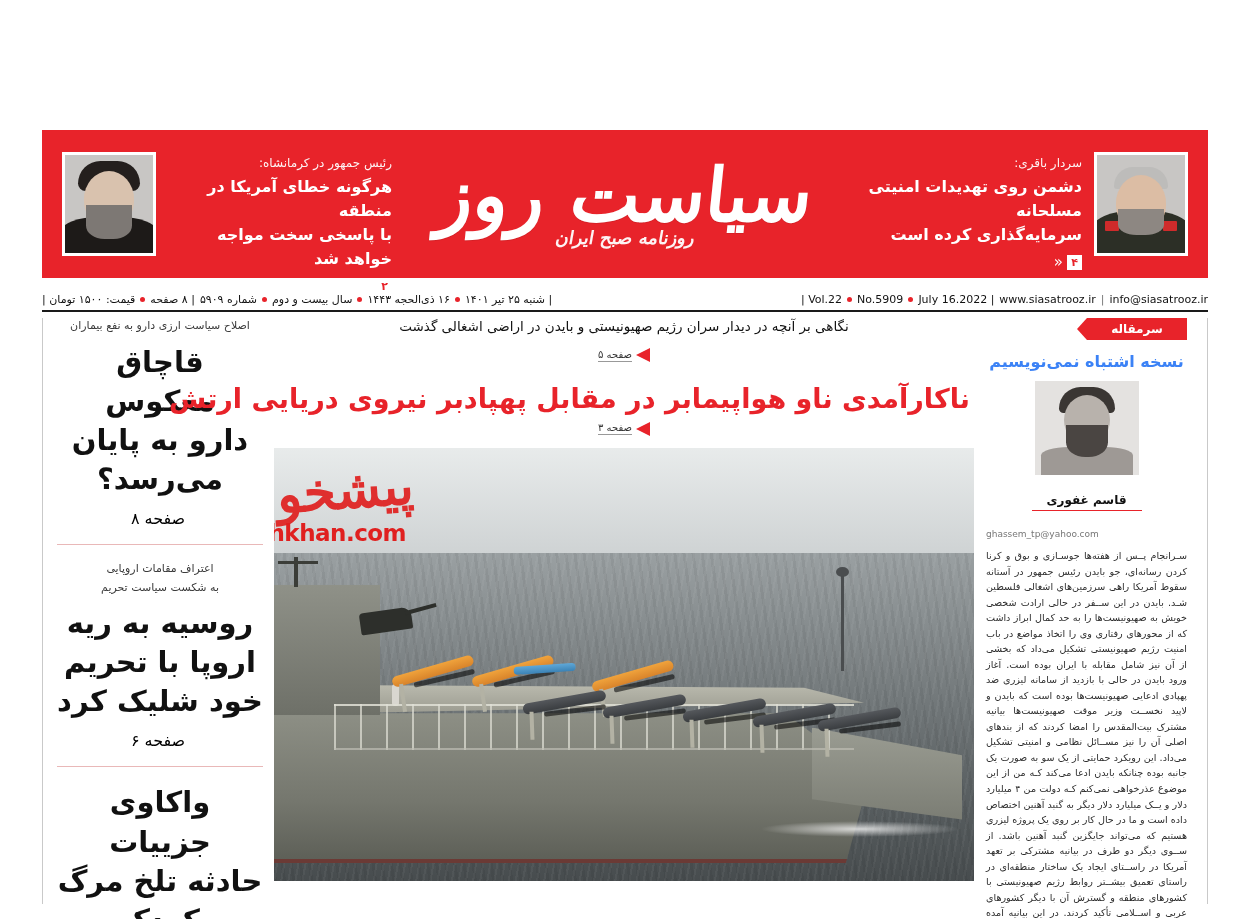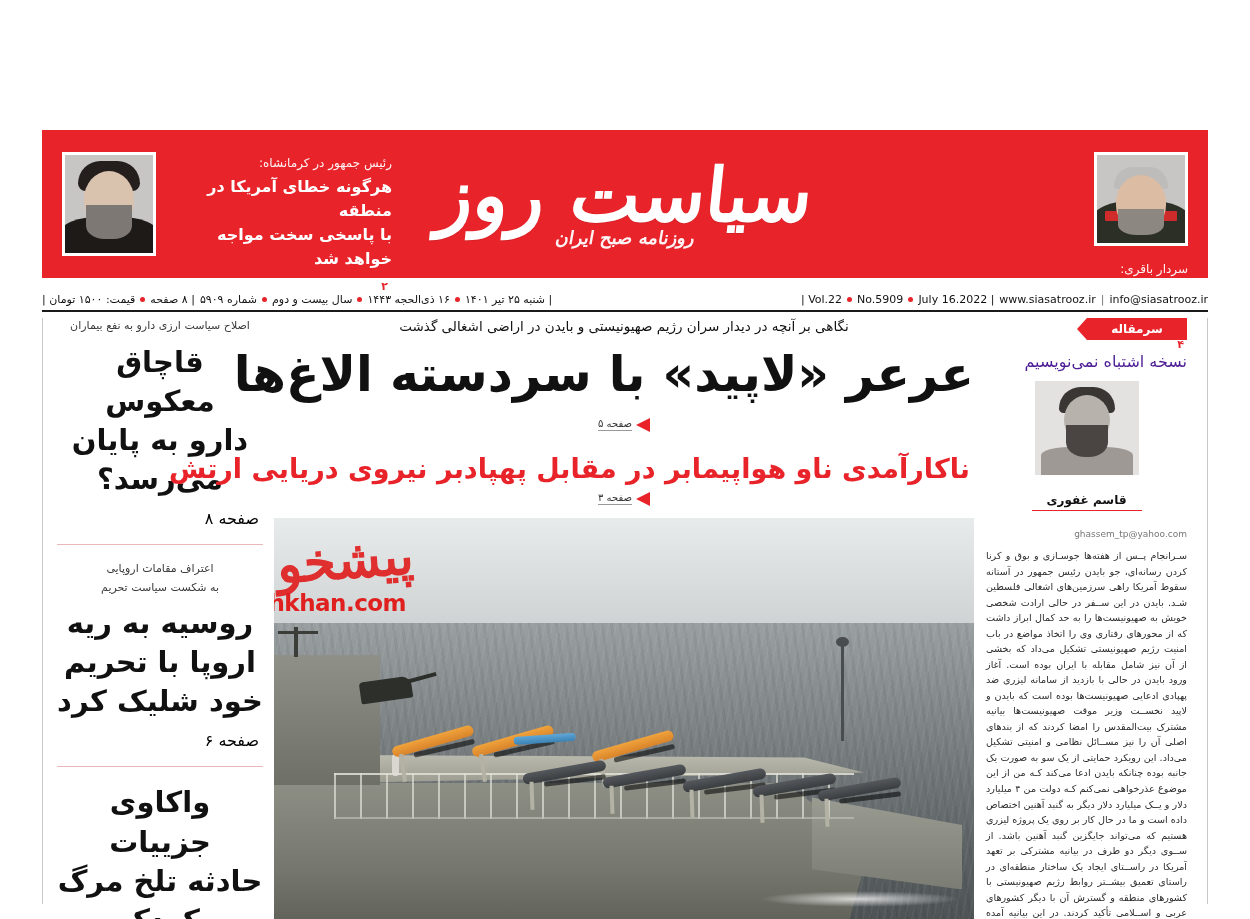--- a/index.html
+++ b/index.html
@@ -36,21 +36,20 @@
     color: #ffffff; font-size: 18px; font-weight: bold;
     margin-top: -4px; transform: skewX(-10deg);
     font-family: "DejaVu Serif", "Liberation Serif", serif;
     opacity: .95;
   }
 
   .mast-side {
     position: absolute; top: 22px;
     display: flex; align-items: flex-start; gap: 12px;
     width: 330px;
-    flex-direction: column;
   }
   .mast-side.right { right: 20px; }
   .mast-side.left  { left: 20px; flex-direction: row-reverse; }
 
   .mug {
     width: 94px; height: 104px; flex: 0 0 94px;
     border: 3px solid #ffffff;
     background: #c8c6c4;
     position: relative; overflow: hidden;
   }
@@ -137,42 +136,42 @@
     position: relative; margin: 0 0 12px auto; width: 100px; height: 22px;
     background:#e8232a; color:#fff; font-size:12px; font-weight:bold;
     text-align:center; line-height:22px;
   }
   .sarmaghale::after{
     content:""; position:absolute; left:-10px; top:0;
     border-top:11px solid transparent; border-bottom:11px solid transparent;
     border-right:10px solid #e8232a;
   }
   .ed-title {
-    text-align:right; font-size: 16px; font-weight:normal; color:#4c1d95;
+    text-align:center; font-size: 16px; font-weight:bold; color:#3b82f6;
     margin-bottom: 10px;
   }
   .ed-photo {
     width: 104px; height: 94px; margin: 0 auto 6px auto;
     background:#e4e2e0; position:relative; overflow:hidden;
   }
   .ed-photo .h { position:absolute; left:50%; top:14px; width:46px; height:50px;
     margin-left:-23px; border-radius:50%; background:#b8b2ac; }
   .ed-photo .hair { position:absolute; left:50%; top:6px; width:56px; height:26px;
     margin-left:-28px; border-radius:28px 28px 6px 6px; background:#3a3633; }
   .ed-photo .bd { position:absolute; left:50%; top:44px; width:42px; height:32px;
     margin-left:-21px; border-radius:0 0 46% 46%; background:#4a4542; }
   .ed-photo .sh { position:absolute; left:50%; bottom:0; width:92px; height:28px;
     margin-left:-46px; border-radius:30% 30% 0 0; background:#9e9995; }
   .ed-author {
     text-align:center; font-size: 12px; font-weight: bold; color:#111;
     padding-bottom: 3px; margin: 18px auto; width: 110px;
     border-bottom: 1px solid #e8232a;
   }
   .ed-email {
-    direction: ltr; text-align:right; font-size: 9px; color:#777;
+    direction: ltr; text-align:left; font-size: 9px; color:#777;
     margin: 12px 0 9px 0;
   }
   .ed-body {
     font-size: 9.6px; line-height: 1.62; color:#2b2b2b;
     text-align: justify; text-align-last: justify;
   }
 
   
   .col-center {
     position:absolute; right: 234px; top:0; width: 700px; height:100%;
@@ -313,21 +312,21 @@
     position:absolute; left: 0; top: 0; width: 225px; height: 100%;
     border-left: 1px solid #c9c9c9; padding-left: 10px;
   }
   .ls-item { padding: 0 4px; }
   .ls-kicker {
     text-align:center; font-size: 11px; color:#3a3a3a; line-height:1.5; margin-bottom: 8px;
   }
   .ls-head {
     text-align:center; font-size: 29px; font-weight:bold; color:#111; line-height: 1.35;
   }
-  .ls-jump { display:flex; align-items:center; gap:4px; margin-top: 10px; }
+  .ls-jump { display:flex; align-items:center; gap:4px; margin-top: 10px; justify-content: center; }
   .ls-rule { height:1px; background:#e9b8b8; margin: 16px 4px 16px 4px; }
 </style>
 </head>
 <body>
 
 <div class="page">
 
   <div class="masthead">
 
     <div class="mast-logo">
@@ -408,21 +407,20 @@
           <div class="h"></div>
           <div class="bd"></div>
       </div>
       <div class="ed-author">قاسم غفوری</div>
       <div class="ed-email">ghassem_tp@yahoo.com</div>
       <div class="ed-body">سـرانجام پــس از هفته‌ها جوسـازی و بوق و کرنا کردن رسانه‌ای، جو بایدن رئیس جمهور در آستانه سقوط آمریکا راهی سرزمین‌های اشغالی فلسطین شـد. بایدن در این ســفر در حالی ارادت شخصی خویش به صهیونیست‌ها را به حد کمال ابراز داشت که از محورهای رفتاری وی را اتخاذ مواضع در باب امنیت رژیم صهیونیستی تشکیل می‌داد که بخشی از آن نیز شامل مقابله با ایران بوده است. آغاز ورود بایدن در حالی با بازدید از سامانه لیزری ضد پهپادی ادعایی صهیونیست‌ها بوده است که بایدن و لاپید نخســت وزیر موقت صهیونیست‌ها بیانیه مشترک بیت‌المقدس را امضا کردند که از بندهای اصلی آن را نیز مســائل نظامی و امنیتی تشکیل می‌داد. این رویکرد حمایتی از یک سو به صورت یک جانبه بوده چنانکه بایدن ادعا می‌کند کـه من از این موضوع عذرخواهی نمی‌کنم کـه دولت من ۴ میلیارد دلار و یــک میلیارد دلار دیگر به گنبد آهنین اختصاص داده است و ما در حال کار بر روی یک پروژه لیزری هستیم که می‌تواند جایگزین گنبد آهنین باشد. از ســوی دیگر دو طرف در بیانیه مشترکی بر تعهد آمریکا در راســتای ایجاد یک ساختار منطقه‌ای در راستای تعمیق بیشــتر روابط رژیم صهیونیستی با کشورهای منطقه و گسترش آن با دیگر کشورهای عربی و اســلامی تأکید کردند. در این بیانیه آمده اســت که واشنگتن به امنیت رژیم اسرائیل و حفظ برتری نظامی آن در منطقه همچنان پایبند اســت. آمریکا آماده است تا از تمام عناصر قدرت ملی خود برای اطمینان از این نتیجه استفاده کند. بعدی از سخنان بایدن نیز با محوریت تهدید نظامی علیه ایران بوده است چنانکه وی مدعی می‌شود که اجازه دســتیابی ایران به سلاح هســته‌ای را نخواهد</div>
     </div>
 
     <div class="col-center">
       <div class="lead-kicker">نگاهی بر آنچه در دیدار سران رژیم صهیونیستی و بایدن در اراضی اشغالی گذشت</div>
-      <div class="lead-head">عرعر «لاپید» با سردسته الاغ‌ها</div>
       <div class="jump">
         <span class="arrow"></span>
         <span class="lbl">صفحه ۵</span>
       </div>
 
       <div class="photo-block">
         <div class="photo-head-bg"></div>
         <div class="photo-head">ناکارآمدی ناو هواپیمابر در مقابل پهپادبر نیروی دریایی ارتش</div>
         <div class="jump" style="position:relative;z-index:3;margin-top:6px;margin-bottom:8px;">
           <span class="arrow"></span>

